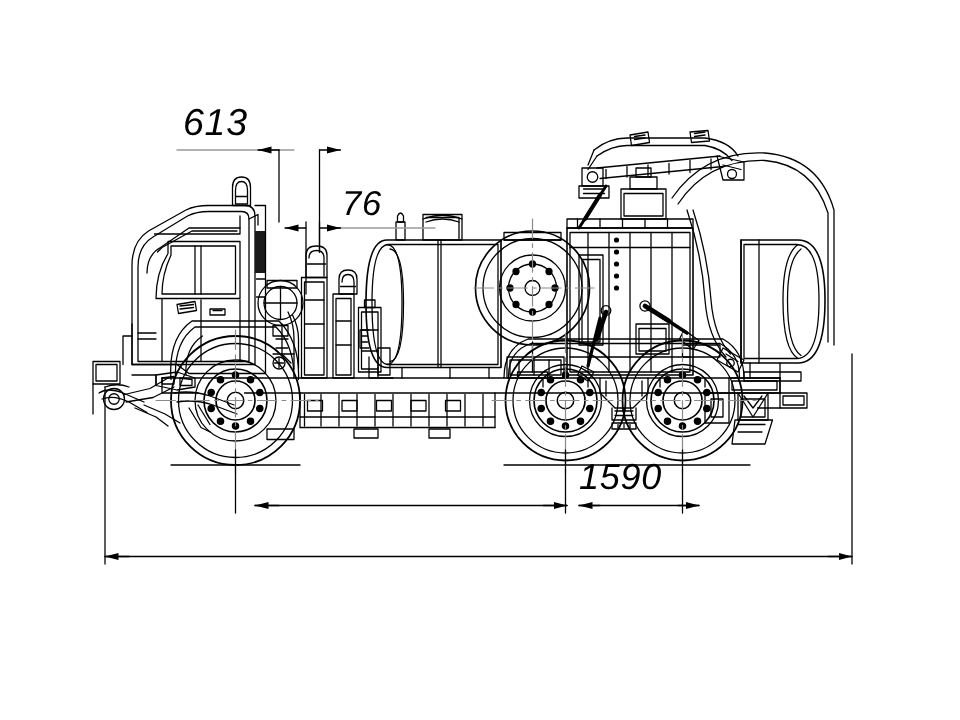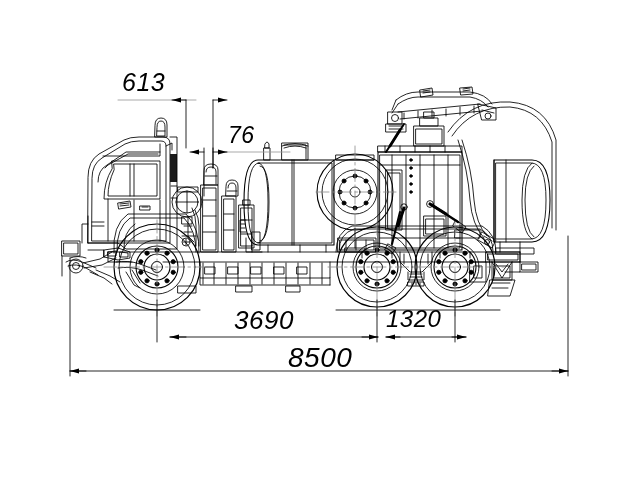--- a/index.html
+++ b/index.html
@@ -430,19 +430,17 @@
         <path d="M336,310 L500,310"></path>
       </g>
 
     </g>
   </svg>
 
   <div class="dimtext" id="t613">613</div>
 
   <div class="dimtext" id="t55">76</div>
 
-  <div class="dimtext" id="t3690">3690</div>
-
-  <div class="dimtext" id="t1320">1320</div>
-
-  <div class="dimtext" id="t8500">8500</div>
+
+  <div class="dimtext" id="t1320">1590</div>
+
 
 </div>
 
 </body></html>

